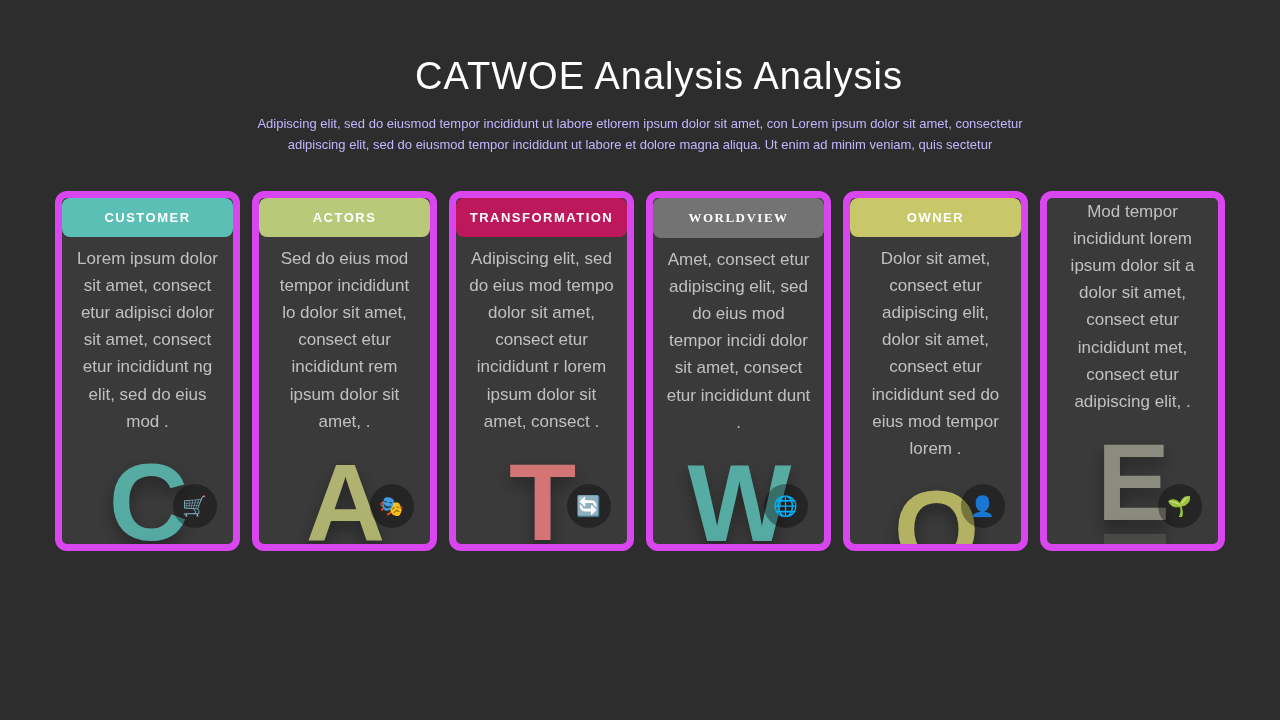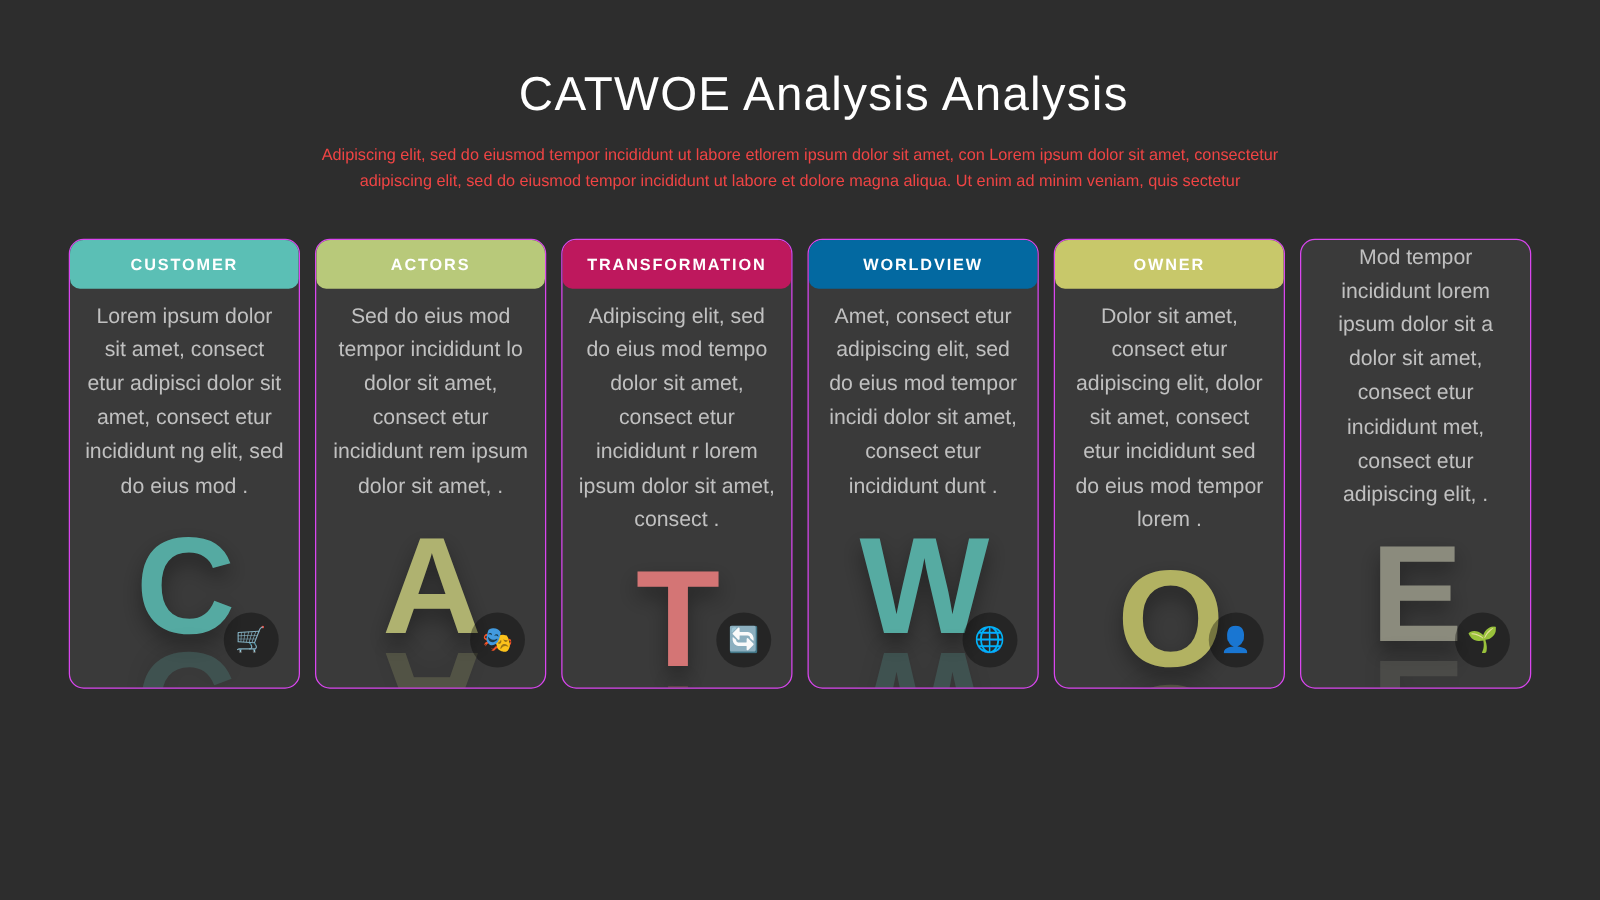--- a/index.html
+++ b/index.html
@@ -29,21 +29,21 @@
     }
 
     .header-title strong {
       font-weight: 400;
       margin-left: 38px;
     }
 
     .header-subtitle {
       margin-top: 16px;
       font-size: 13px;
-      color: #ef4444;
+      color: #c4b5fd;
       max-width: 800px;
       line-height: 1.6;
       text-align: center;
     }
 
     .cards-container {
       display: flex;
       flex-direction: row;
       gap: 12px;
       margin-top: 35px;
@@ -53,21 +53,21 @@
     .card {
       width: 185px;
       height: 360px;
       background-color: #3a3a3a;
       border-radius: 12px;
       display: flex;
       flex-direction: column;
       align-items: center;
       padding: 0 0 16px 0;
       position: relative;
-      border: 1px solid #d946ef;
+      border: 7px solid #d946ef;
       overflow: hidden;
     }
 
     .card-header {
       width: 100%;
       padding: 12px 10px;
       border-radius: 8px;
       text-align: center;
       font-size: 13px;
       font-weight: 700;
@@ -126,21 +126,21 @@
     .card-customer .card-letter-reflection { color: #5bbfb5; }
 
     .card-actors .card-header { background-color: #b8c97a; }
     .card-actors .card-letter { color: #c4c87a; }
     .card-actors .card-letter-reflection { color: #c4c87a; }
 
     .card-transformation .card-header { background-color: #be185d; }
     .card-transformation .card-letter { color: #f08080; }
     .card-transformation .card-letter-reflection { color: #f08080; }
 
-    .card-worldview .card-header { background-color: #0369a1; }
+    .card-worldview .card-header { background-color: #737373; font-family: Liberation Serif, serif; }
     .card-worldview .card-letter { color: #5bbfb5; }
     .card-worldview .card-letter-reflection { color: #5bbfb5; }
 
     .card-owner .card-header { background-color: #c8c86a; }
     .card-owner .card-letter { color: #c8c86a; }
     .card-owner .card-letter-reflection { color: #c8c86a; }
 
     .card-environment .card-header { background-color: #9a9a8a; }
     .card-environment .card-letter { color: #9a9a8a; }
     .card-environment .card-letter-reflection { color: #9a9a8a; }

